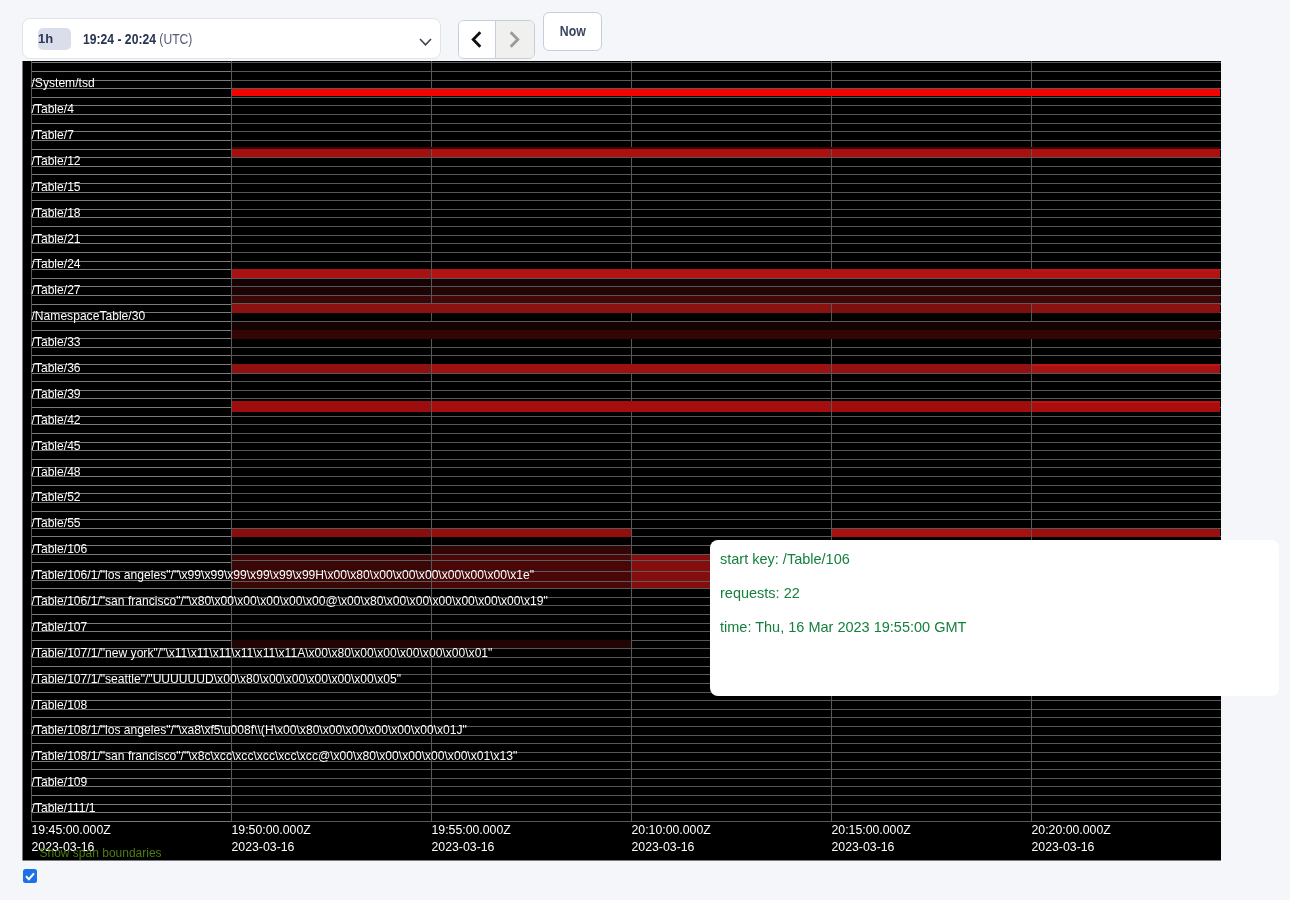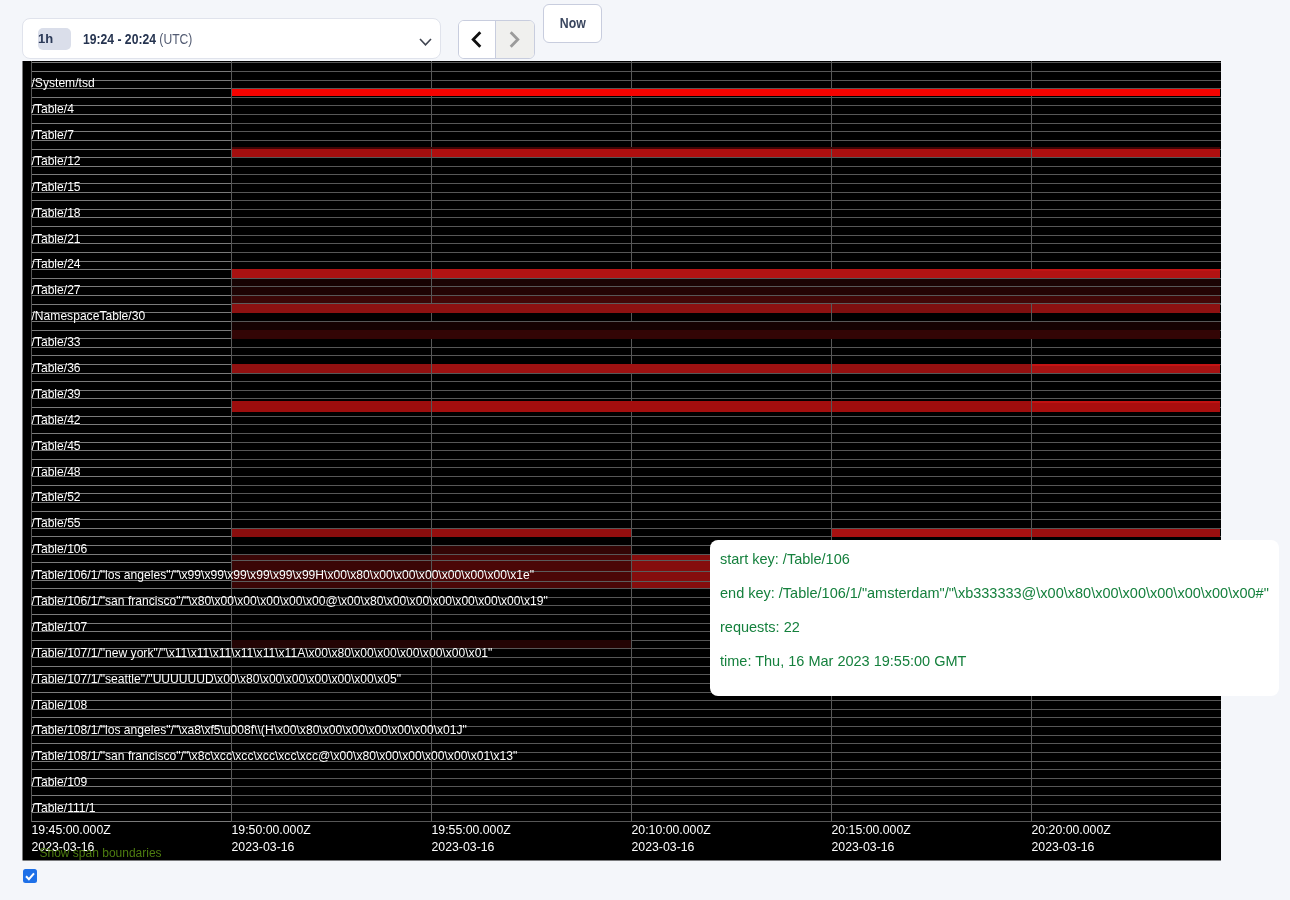--- a/index.html
+++ b/index.html
@@ -108,25 +108,24 @@
         <path d="M9.3 1.2 L2.2 8.5 L9.3 15.8" stroke="#0f0f0f" stroke-width="2.8" fill="none"></path>
       </svg>
   </div>
   <div style="width:39px;height:100%;background:#f0f0ee;border-left:1px solid #c8cdde;display:flex;align-items:center;justify-content:center;">
     <svg width="11" height="17" viewBox="0 0 11 17">
         <path d="M1.7 1.2 L8.8 8.5 L1.7 15.8" stroke="#9b9b9b" stroke-width="2.8" fill="none"></path>
       </svg>
   </div>
 </div>
 
-<div class="abs" style="left:543px;top:4px;width:59px;height:38.5px;background:#fff;border:1px solid #c8cdde;border-radius:6px;color:#3a465f;font-weight:bold;font-size:15px;line-height:36.5px;text-align:center;"><span style="display:inline-block;transform:scaleX(0.82);">Now</span></div>
+<div class="abs" style="left:543px;top:12px;width:59px;height:38.5px;background:#fff;border:1px solid #c8cdde;border-radius:6px;color:#3a465f;font-weight:bold;font-size:15px;line-height:36.5px;text-align:center;"><span style="display:inline-block;transform:scaleX(0.82);">Now</span></div>
 
 <div class="abs" style="left:710px;top:539.5px;width:568.5px;height:156.5px;background:#fff;border-radius:8px;padding:9.5px 0 0 10px;font-size:14.5px;color:#15803d;overflow:hidden;">
 <div style="margin:0 0 14px 0;line-height:20px;white-space:nowrap">start key: /Table/106</div>
-    <div style="margin:0 0 14px 0;line-height:20px;white-space:nowrap">end key: /Table/106/1/"amsterdam"/"\xb333333@\x00\x80\x00\x00\x00\x00\x00\x00#"</div>
     <div style="margin:0 0 14px 0;line-height:20px;white-space:nowrap">requests: 22</div>
     <div style="margin:0 0 3px 0;line-height:20px;white-space:nowrap">time: Thu, 16 Mar 2023 19:55:00 GMT</div>
 </div>
 
 <div class="abs" style="left:23px;top:868.5px;width:14px;height:14px;background:#1e70e8;border-radius:2.5px;">
   <svg width="14" height="14" viewBox="0 0 14 14">
       <path d="M3 7.3 L5.9 10.2 L11 4.4" stroke="#fff" stroke-width="2" fill="none"></path>
     </svg>
 </div>
 <span class="abs" style="left:39.5px;top:846px;font-size:12px;line-height:14px;color:#4d7c0f;">Show span boundaries</span>

